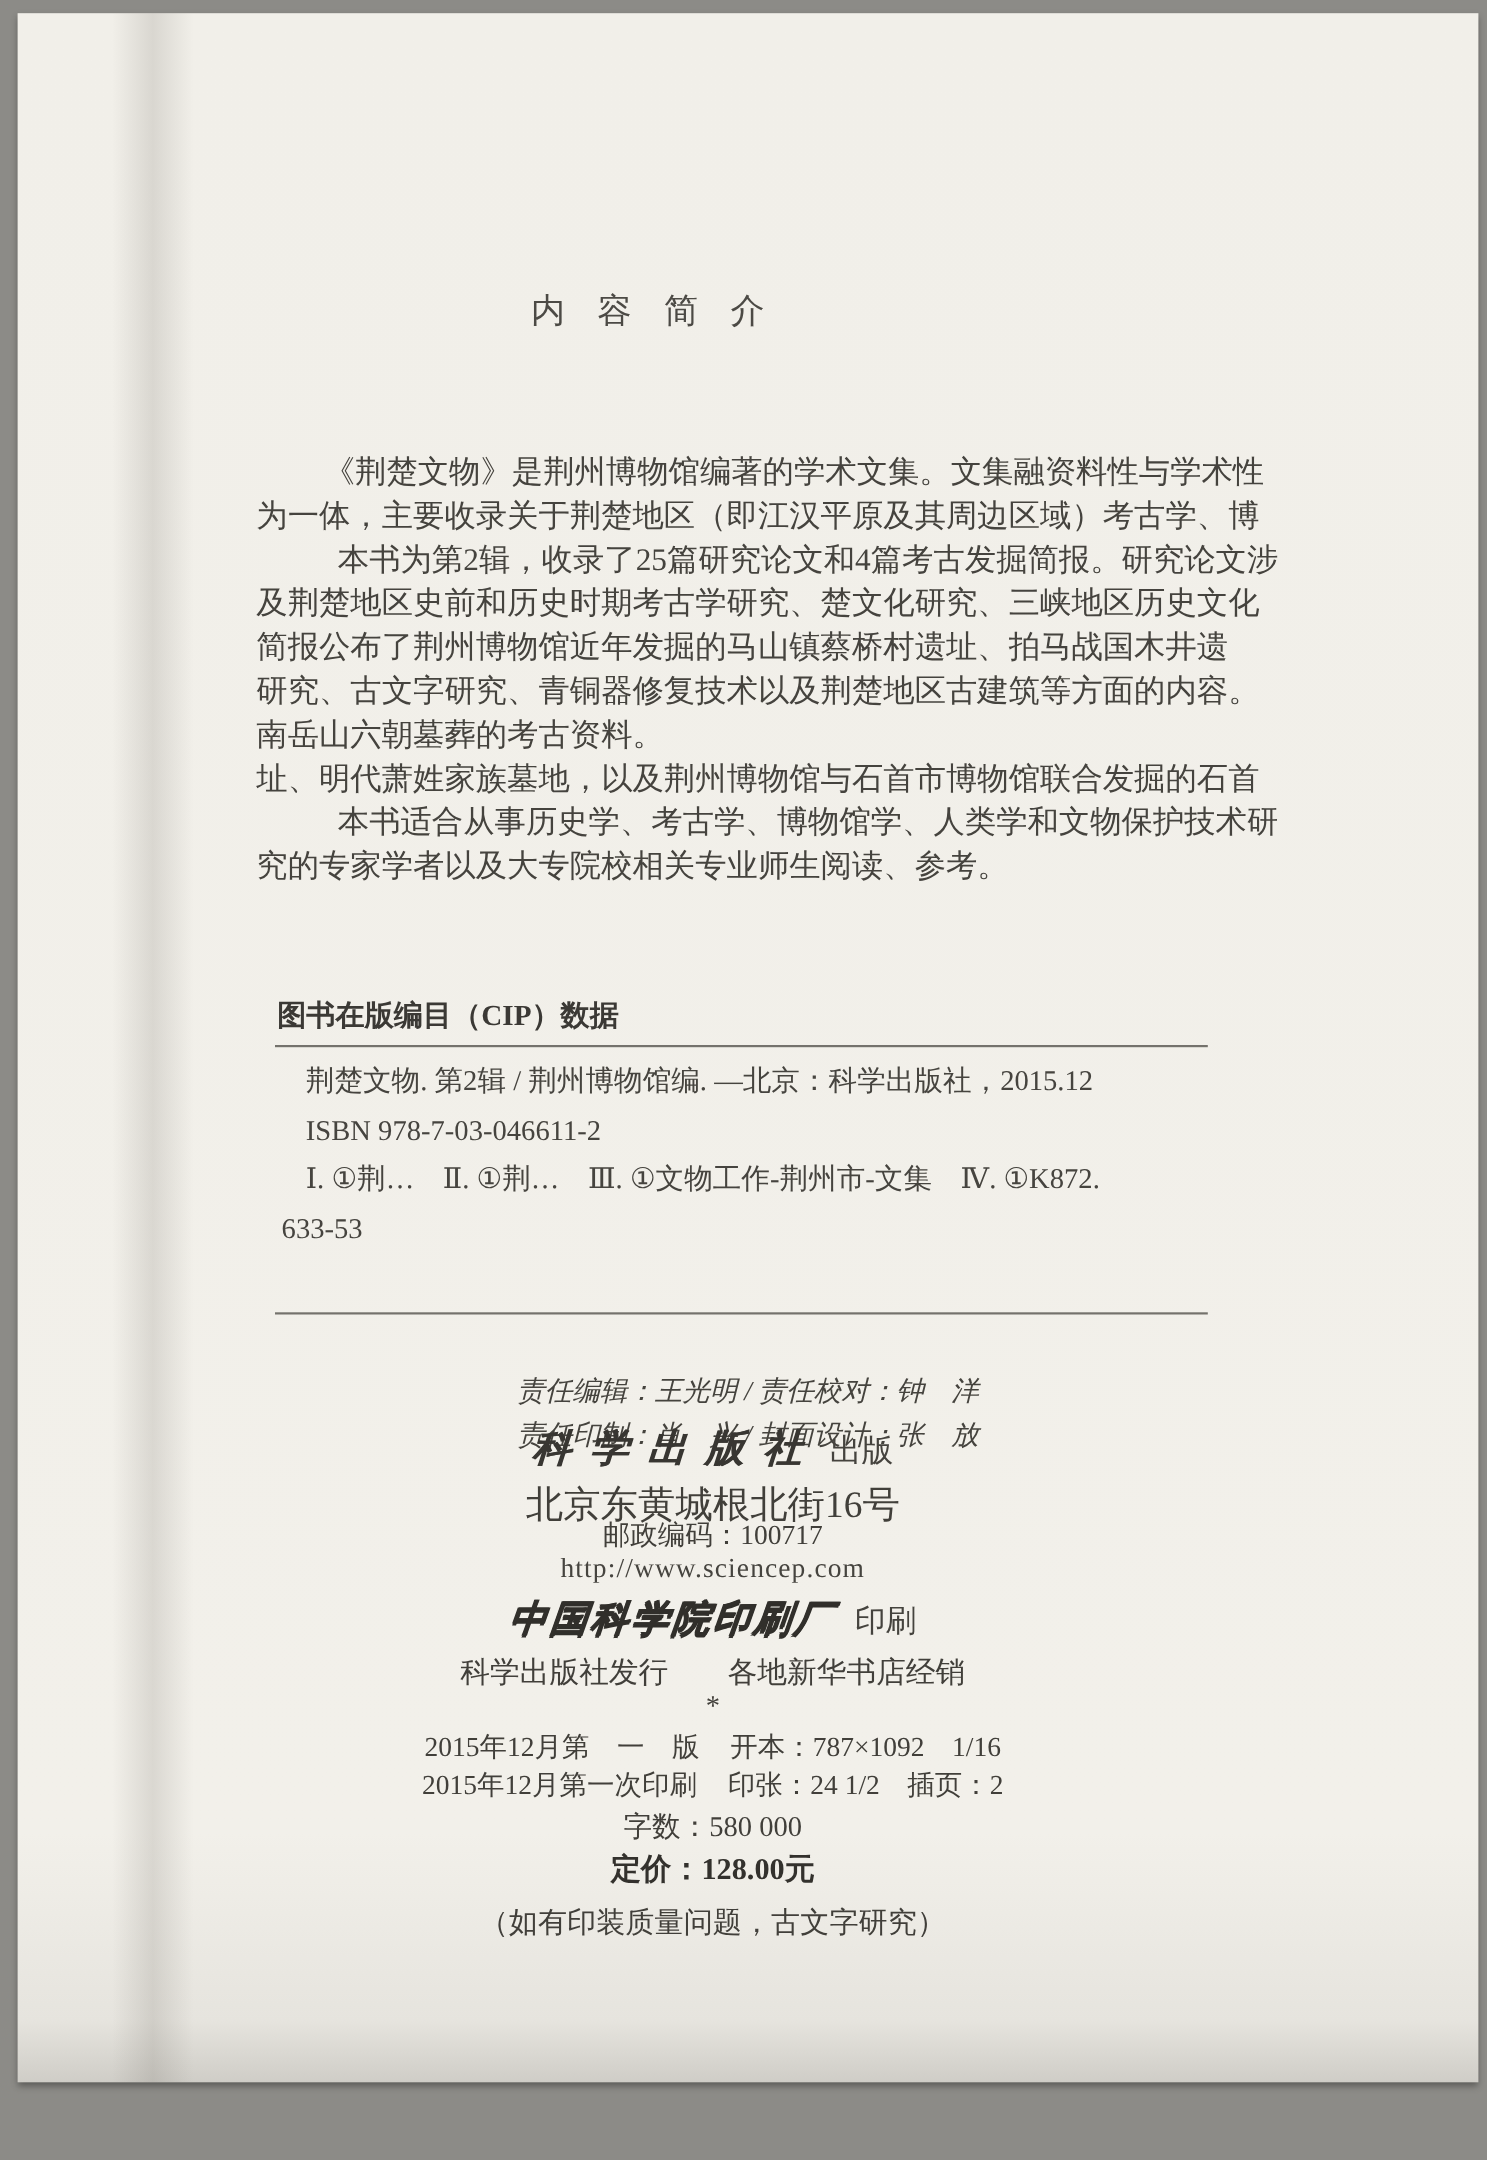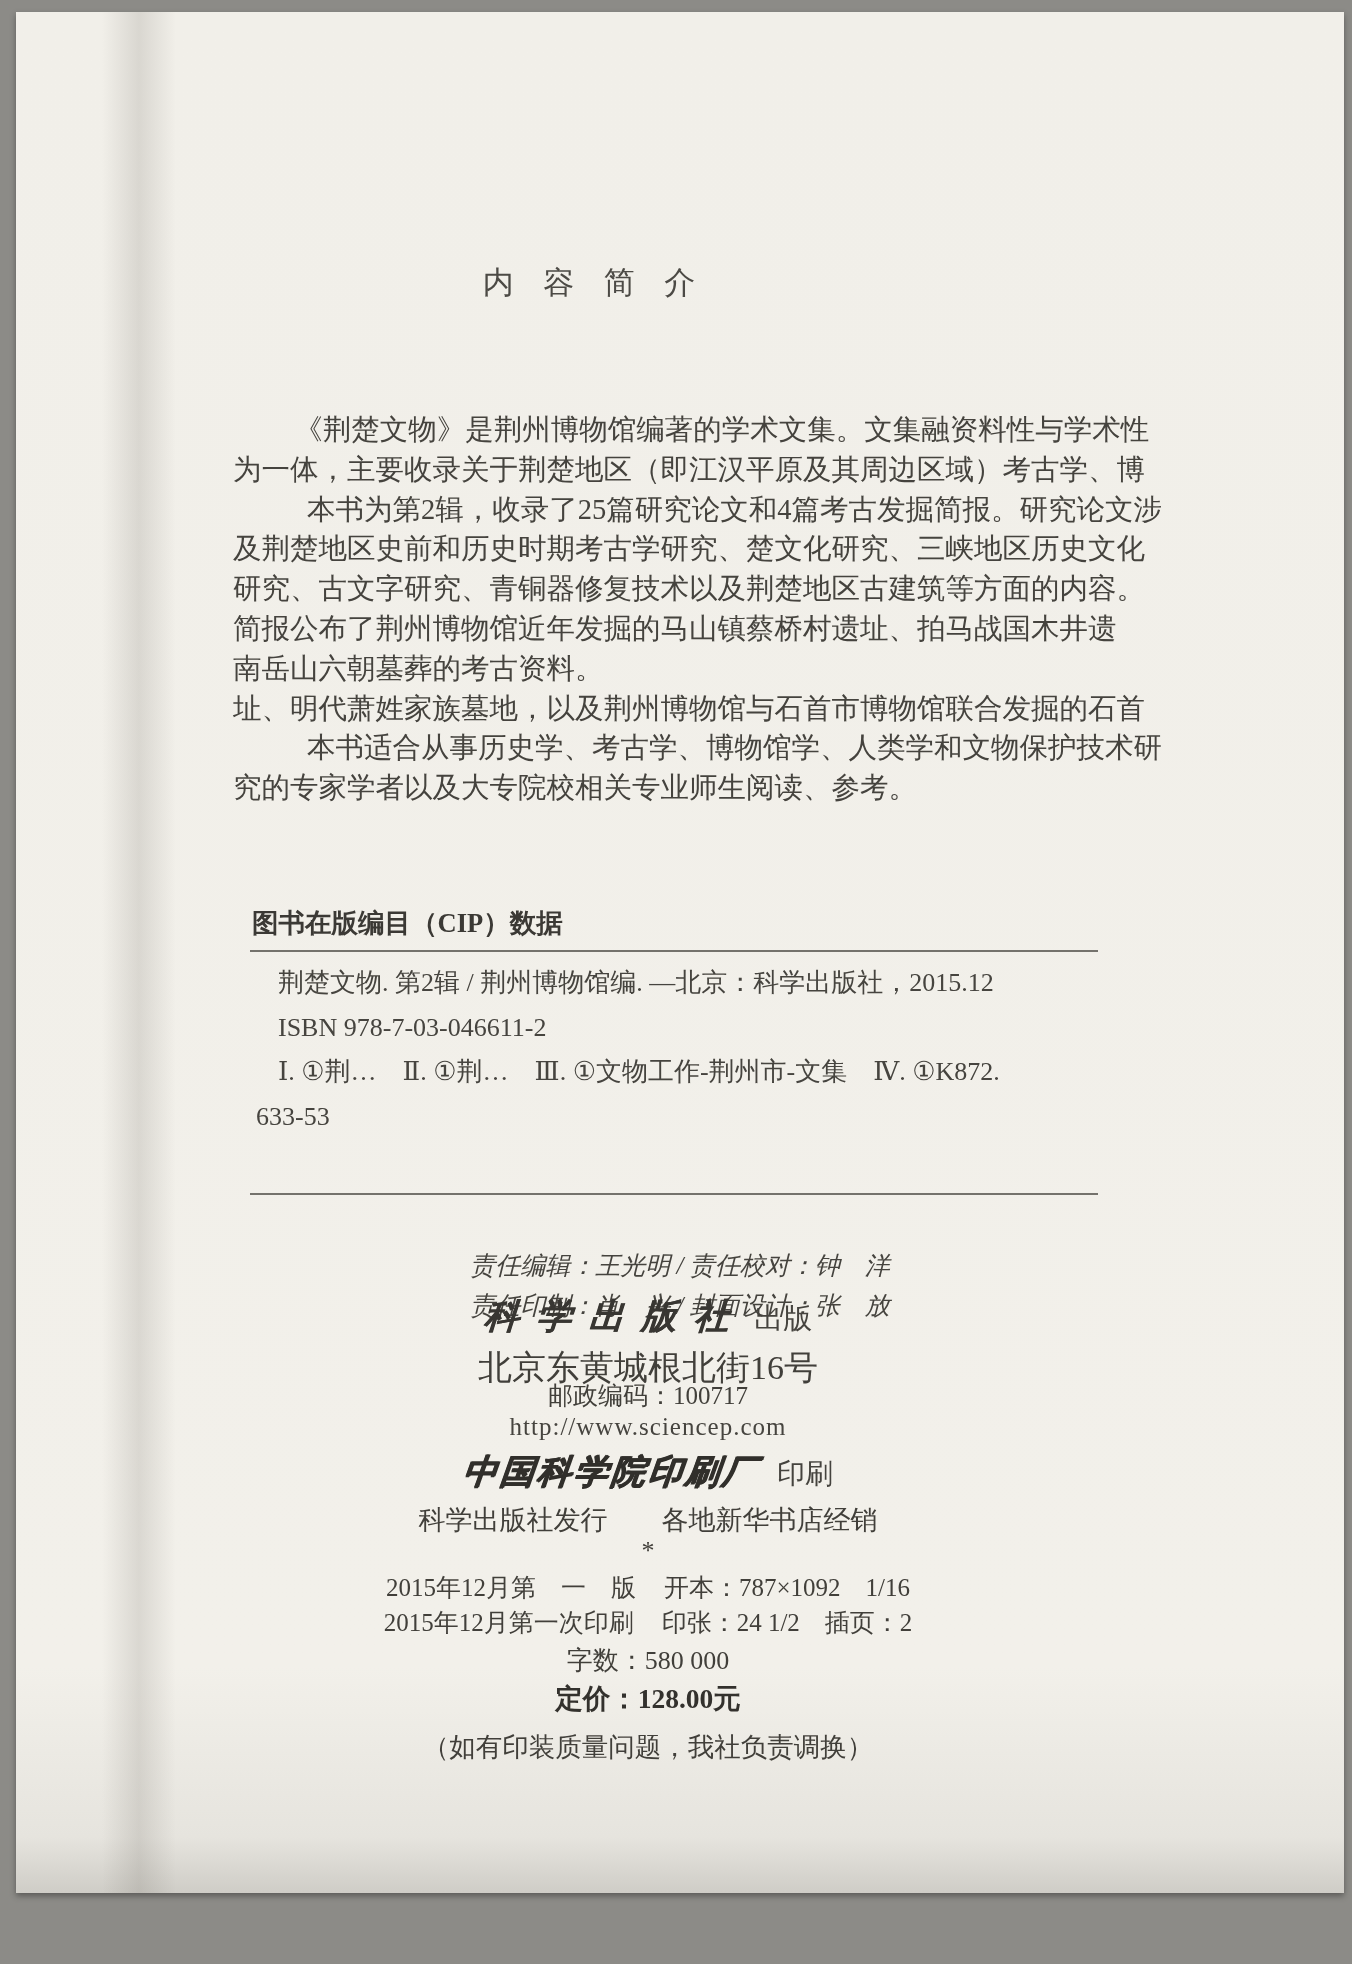--- a/index.html
+++ b/index.html
@@ -85,22 +85,22 @@
   <div class="gutter"></div>
 </div>
 
 <div class="page-title">内容简介</div>
 
 <div class="bodytext">
   <div class="line indq">《荆楚文物》是荆州博物馆编著的学术文集。文集融资料性与学术性</div>
   <div class="line">为一体，主要收录关于荆楚地区（即江汉平原及其周边区域）考古学、博</div>
   <div class="line ind">本书为第2辑，收录了25篇研究论文和4篇考古发掘简报。研究论文涉</div>
   <div class="line">及荆楚地区史前和历史时期考古学研究、楚文化研究、三峡地区历史文化</div>
+  <div class="line">简报公布了荆州博物馆近年发掘的马山镇蔡桥村遗址、拍马战国木井遗</div>
   <div class="line">研究、古文字研究、青铜器修复技术以及荆楚地区古建筑等方面的内容。</div>
-  <div class="line">简报公布了荆州博物馆近年发掘的马山镇蔡桥村遗址、拍马战国木井遗</div>
   <div class="line">南岳山六朝墓葬的考古资料。</div>
   <div class="line">址、明代萧姓家族墓地，以及荆州博物馆与石首市博物馆联合发掘的石首</div>
   <div class="line ind">本书适合从事历史学、考古学、博物馆学、人类学和文物保护技术研</div>
   <div class="line">究的专家学者以及大专院校相关专业师生阅读、参考。</div>
 </div>
 
 <div class="cip-head">图书在版编目（CIP）数据</div>
 <div class="cip-rule top"></div>
 
 <div class="cip-body">
@@ -138,13 +138,13 @@
   <span>开本：787×1092　1/16</span>
 </div>
 
 <div class="colo two-col row-impression">
   <span>2015年12月第一次印刷</span>
   <span>印张：24 1/2　插页：2</span>
 </div>
 
 <div class="colo wordcount">字数：580 000</div>
 <div class="colo price">定价：128.00元</div>
-<div class="colo notice">（如有印装质量问题，我社负责调换）</div>
+<div class="colo notice">（如有印装质量问题，古文字研究）</div>
 
 </body></html>

